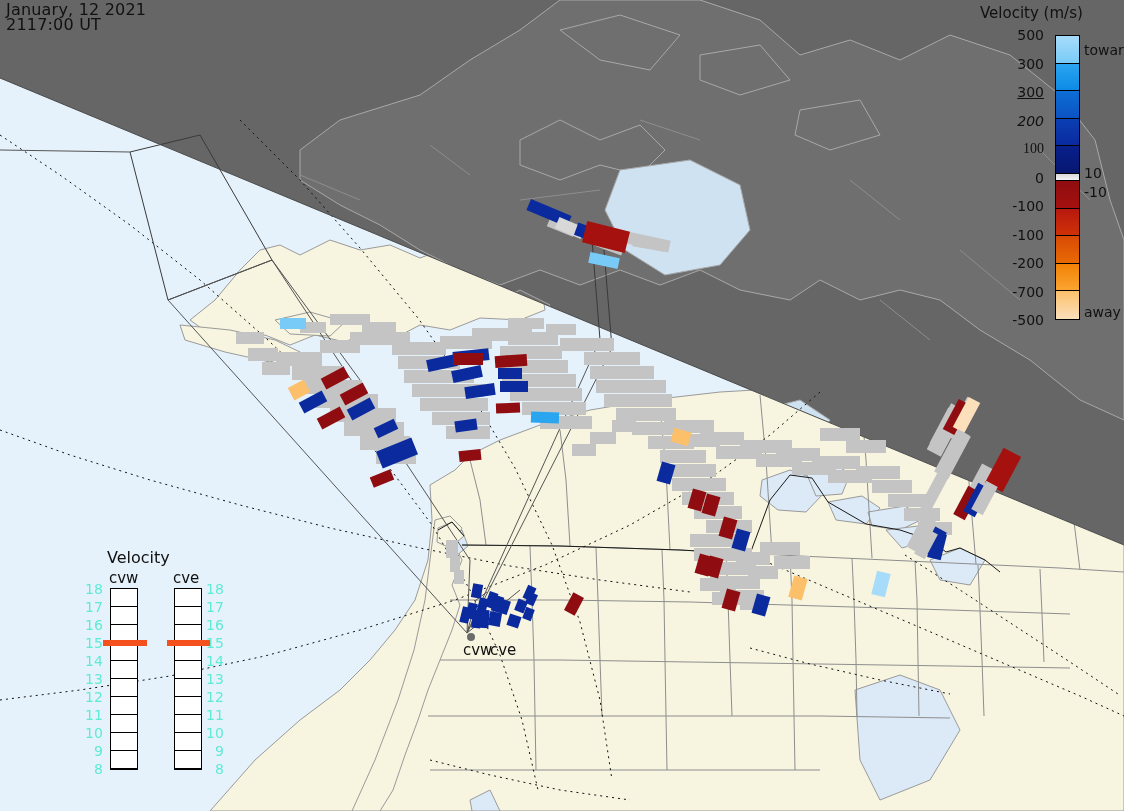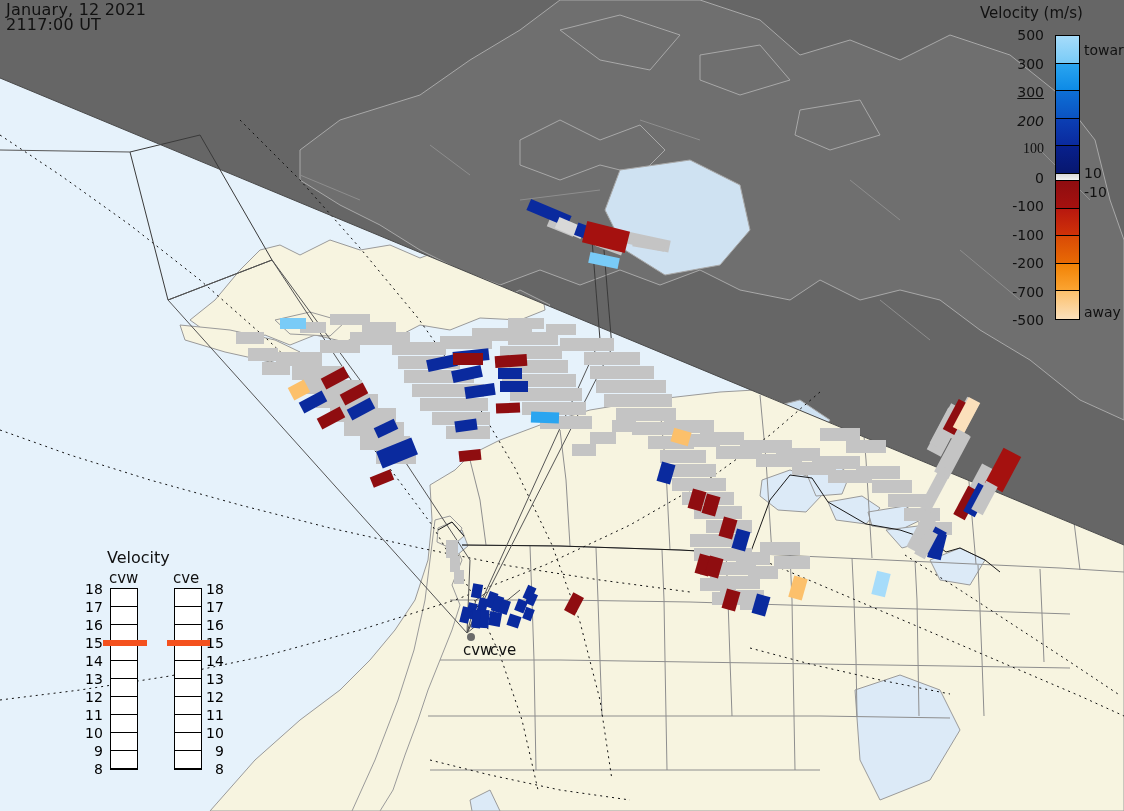--- a/index.html
+++ b/index.html
@@ -44,21 +44,21 @@
   #cbar-ticks{position:absolute;left:0px;top:35px;width:88px;height:285px;}
   .ctick{position:absolute;right:4px;font-size:14px;color:#111;transform:translateY(-50%);white-space:nowrap;text-align:center;}
   .cside{position:absolute;left:124px;font-size:14px;color:#111;transform:translateY(-50%);white-space:nowrap;}
   
   #freq{position:absolute;left:85px;top:545px;width:155px;height:240px;}
   #freq-title{position:absolute;left:22px;top:3px;font-size:16px;color:#111;}
   .freq-col-label{position:absolute;top:24px;font-size:15px;color:#111;}
   .freq-box{position:absolute;top:43px;width:28px;height:182px;border:1px solid #000;box-sizing:border-box;background:#fff;}
   .frow{position:absolute;left:0;width:100%;height:16.545px;border-bottom:1px solid #000;box-sizing:border-box;}
   .frow:last-child{border-bottom:none;}
-  .ftick{position:absolute;font-size:14px;color:#000000;transform:translateY(-50%);white-space:nowrap;}
+  .ftick{position:absolute;font-size:14px;color:#5eead4;transform:translateY(-50%);white-space:nowrap;}
   .fmark{position:absolute;height:6px;background:#f4511e;}
   
   .cell{position:absolute;}
   .stn-dot{position:absolute;width:8px;height:8px;border-radius:50%;background:#6b6b6b;}
   .stn-lab{position:absolute;font-size:15px;color:#111;}
 </style>
 </head>
 <body>
 
 <div id="stage">

